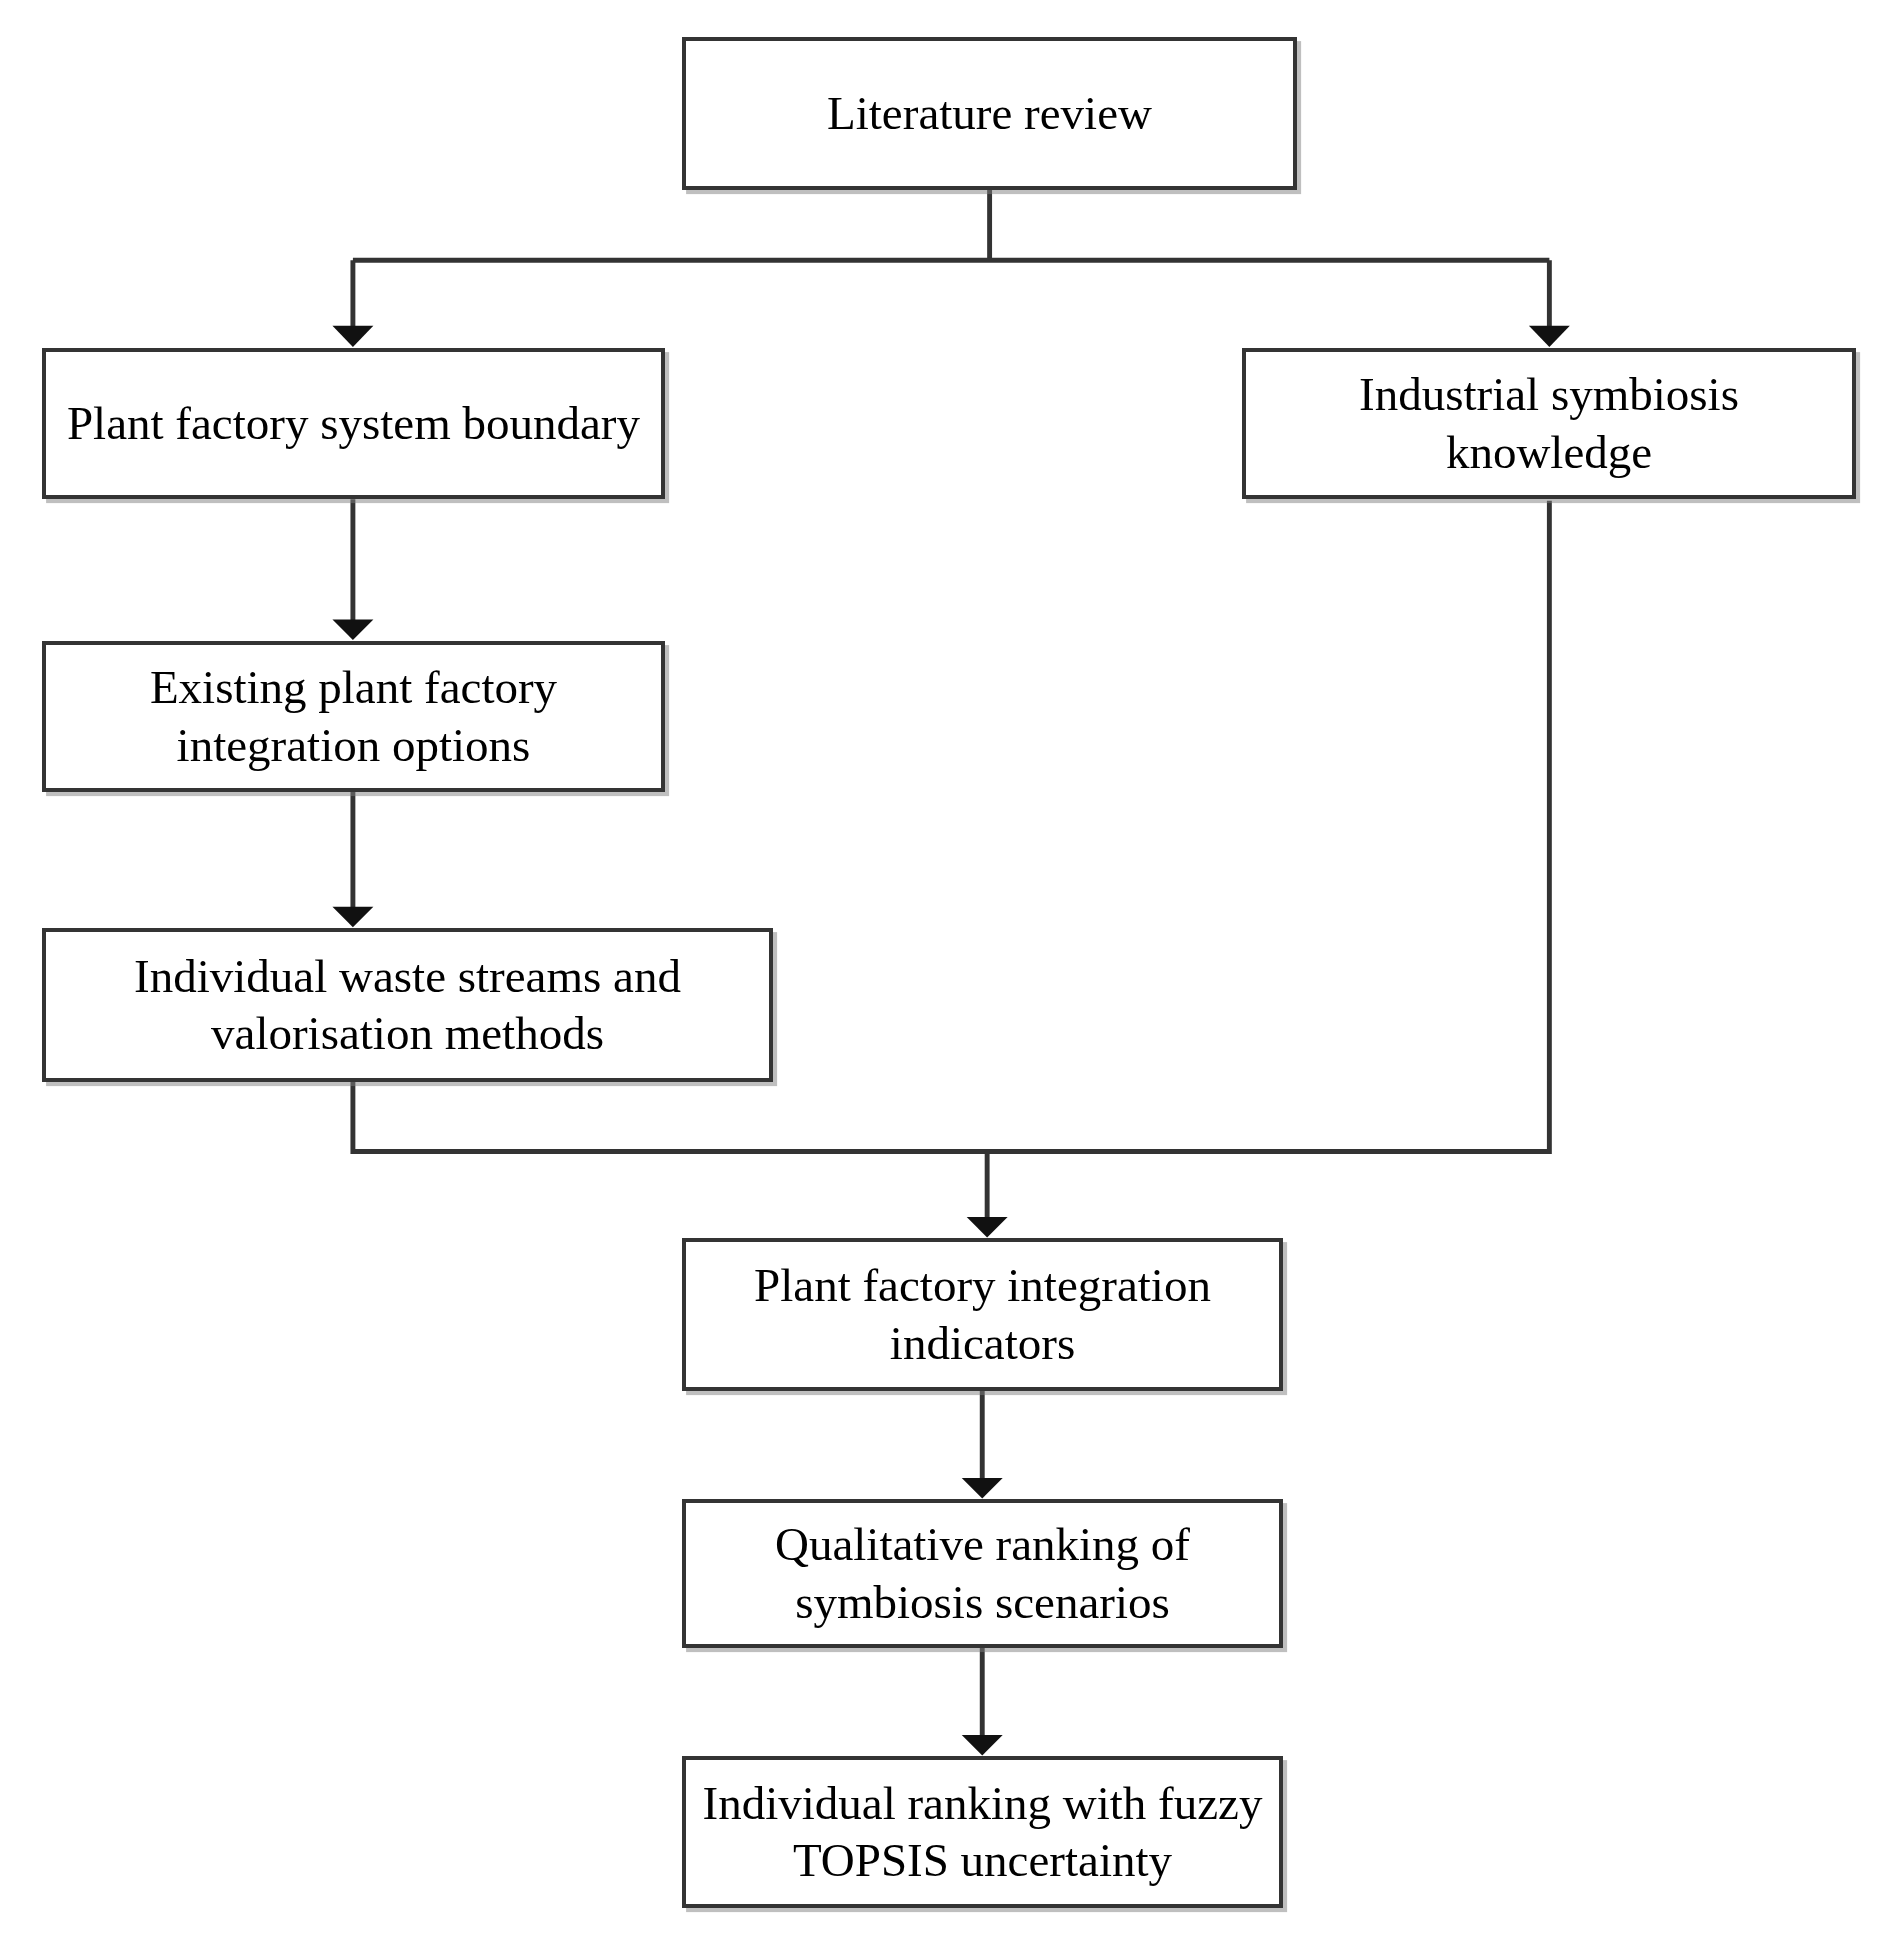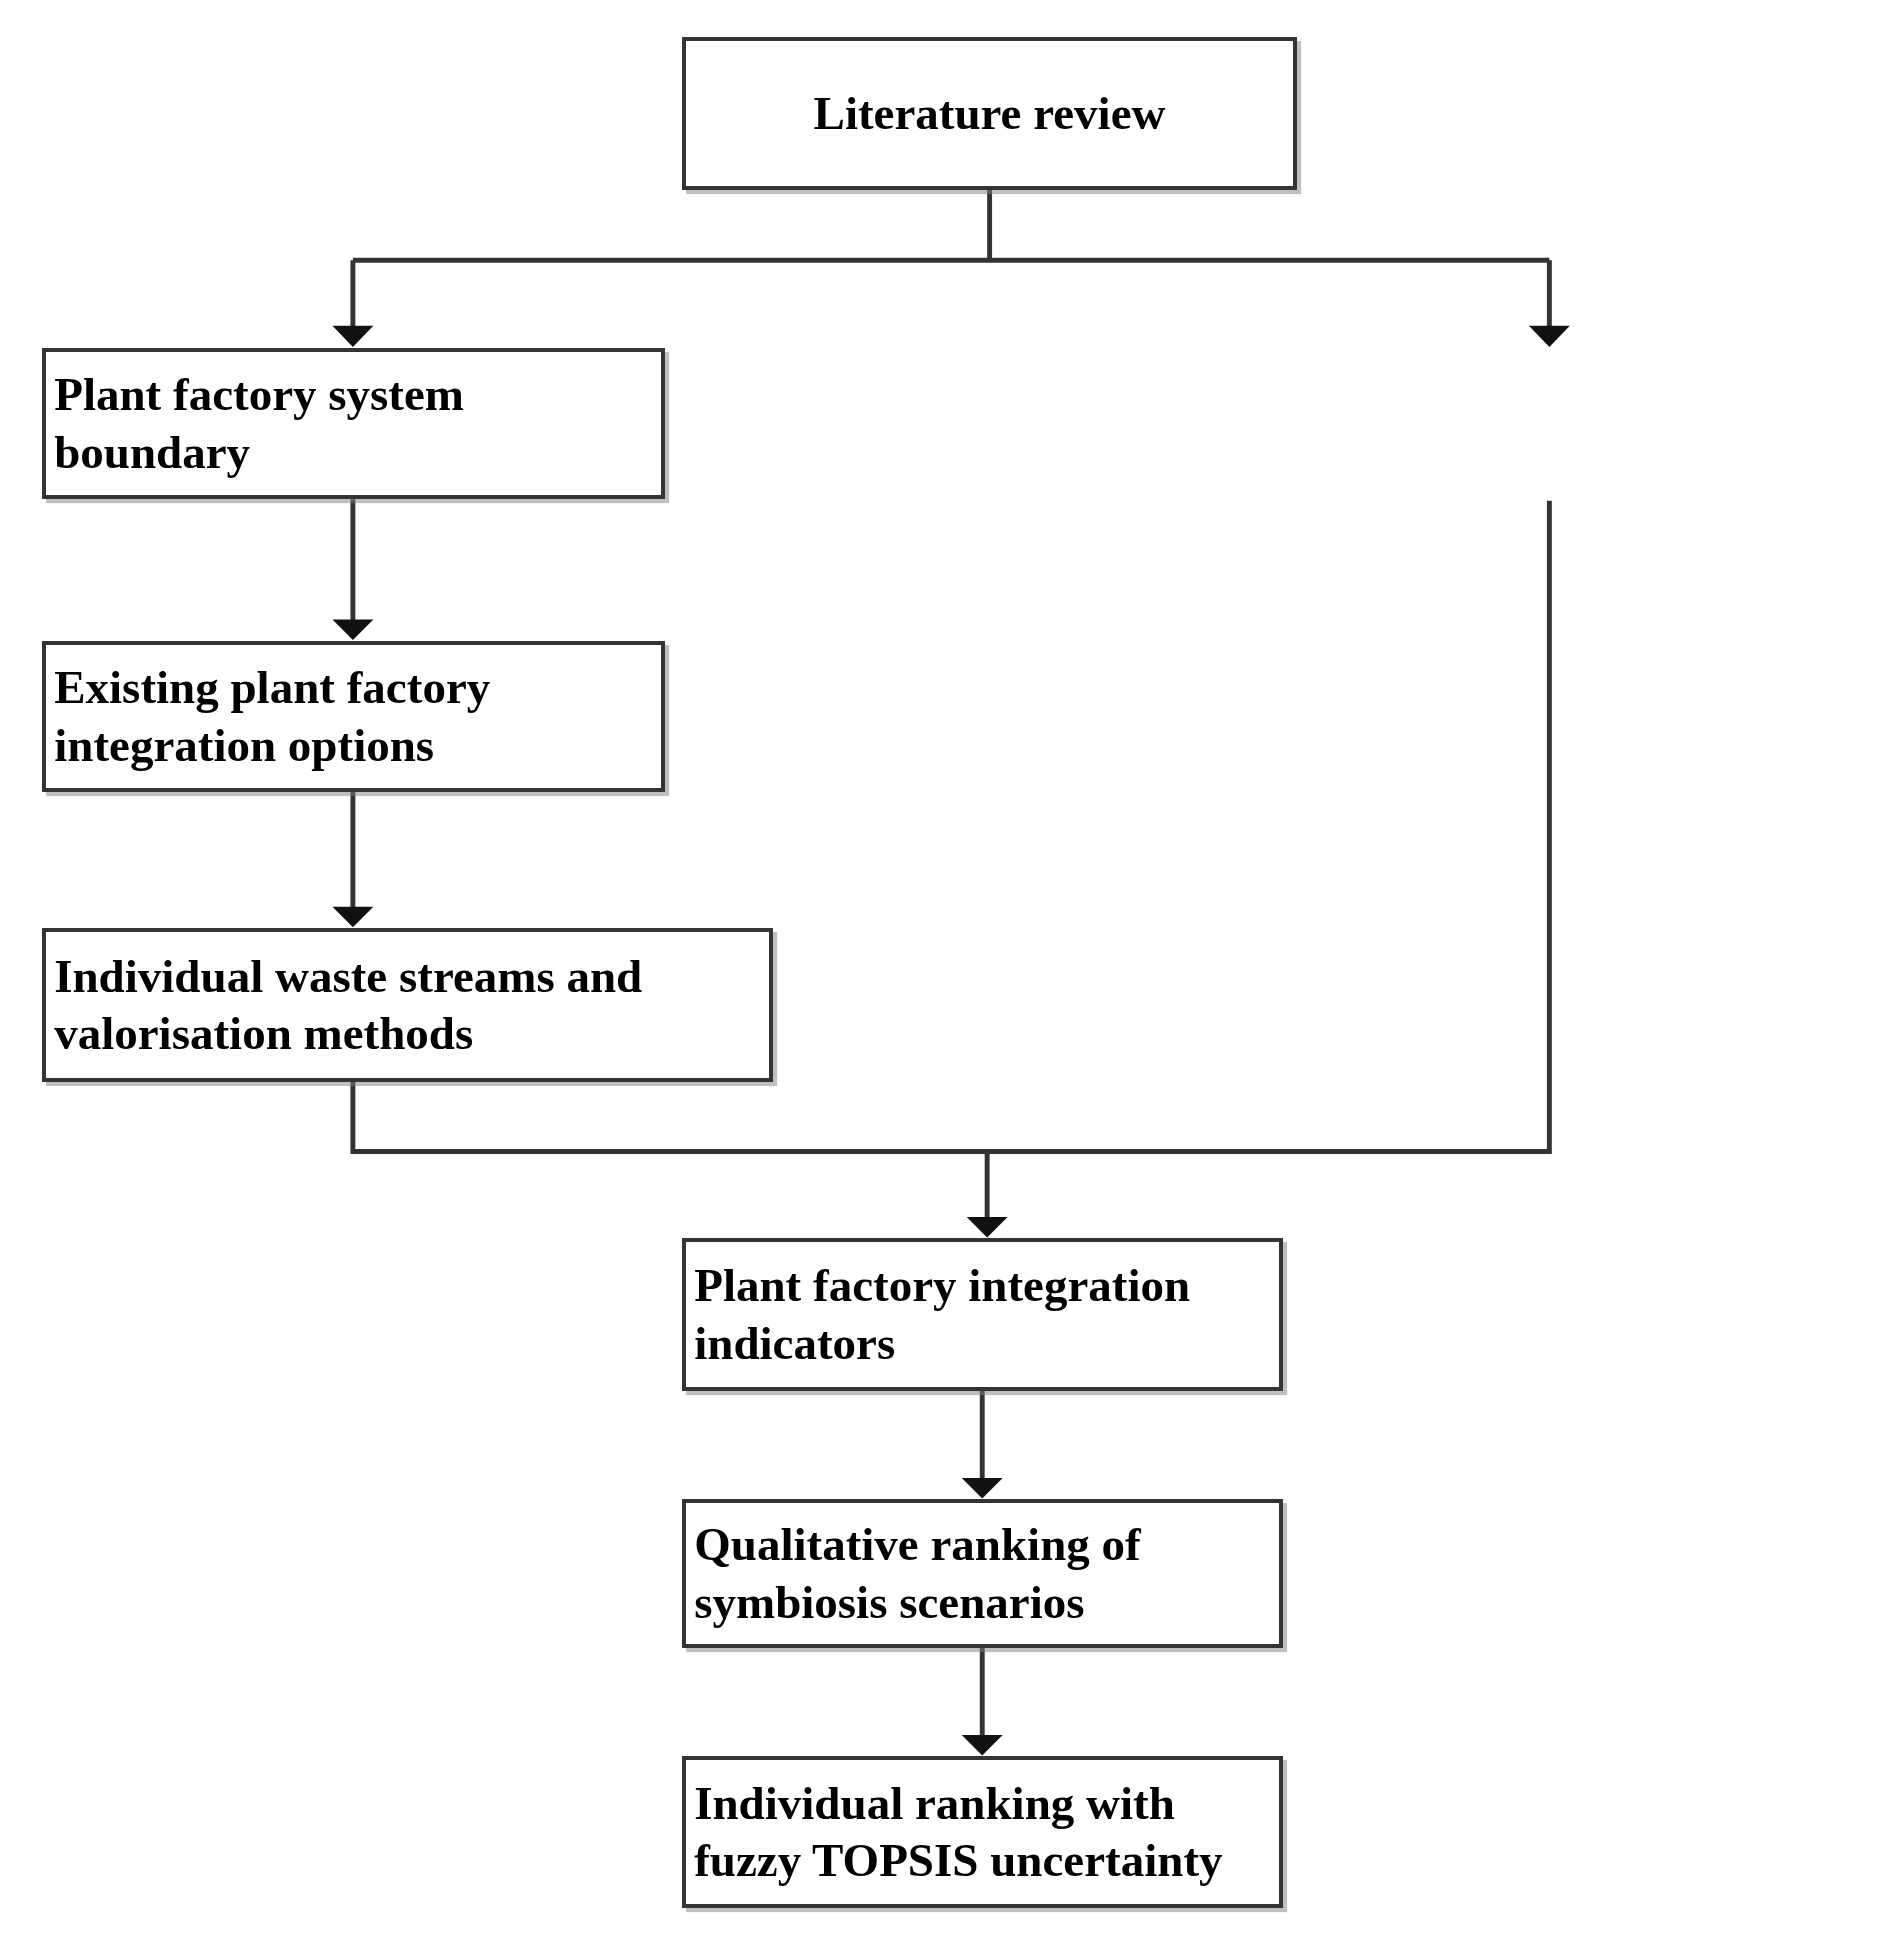--- a/index.html
+++ b/index.html
@@ -33,25 +33,24 @@
   }
   .node {
     position: absolute;
     box-sizing: border-box;
     background: #ffffff;
     border: 4.9px solid #343434;
     box-shadow: 4.1px 4.1px 0 rgba(128,128,128,0.5);
     display: flex;
     align-items: center;
     justify-content: center;
-    text-align: left;
+    text-align: center;
     font-size: 47px;
     line-height: 1.22;
     padding: 0 8.2px;
-    font-weight: bold;
   }
   
   #n-literature   { left:  682px; top:   37px; width: 615px; height: 153px; }
   #n-boundary     { left:   42px; top:  348px; width: 623px; height: 151px; }
   #n-knowledge    { left: 1242px; top:  348px; width: 614px; height: 151px; }
   #n-existing     { left:   42px; top:  641px; width: 623px; height: 151px; }
   #n-individual   { left:   42px; top: 928px; width: 731px; height: 154px; }
   #n-indicators   { left:  682px; top: 1238px; width: 601px; height: 153px; }
   #n-qualitative  { left:  682px; top: 1499px; width: 601px; height: 149px; }
   #n-symbiosis    { left:  682px; top: 1756px; width: 601px; height: 152px; }
@@ -91,20 +90,23 @@
   </svg>
 
   <div class="node" id="n-literature">
     <span>Literature review</span>
   </div>
 
   <div class="node" id="n-boundary">
     <span>Plant factory system boundary</span>
   </div>
 
+  <div class="node" id="n-knowledge">
+    <span>Industrial symbiosis knowledge</span>
+  </div>
 
   <div class="node" id="n-existing">
     <span>Existing plant factory integration options</span>
   </div>
 
   <div class="node" id="n-individual">
     <span>Individual waste streams and valorisation methods</span>
   </div>
 
   <div class="node" id="n-qualitative">

